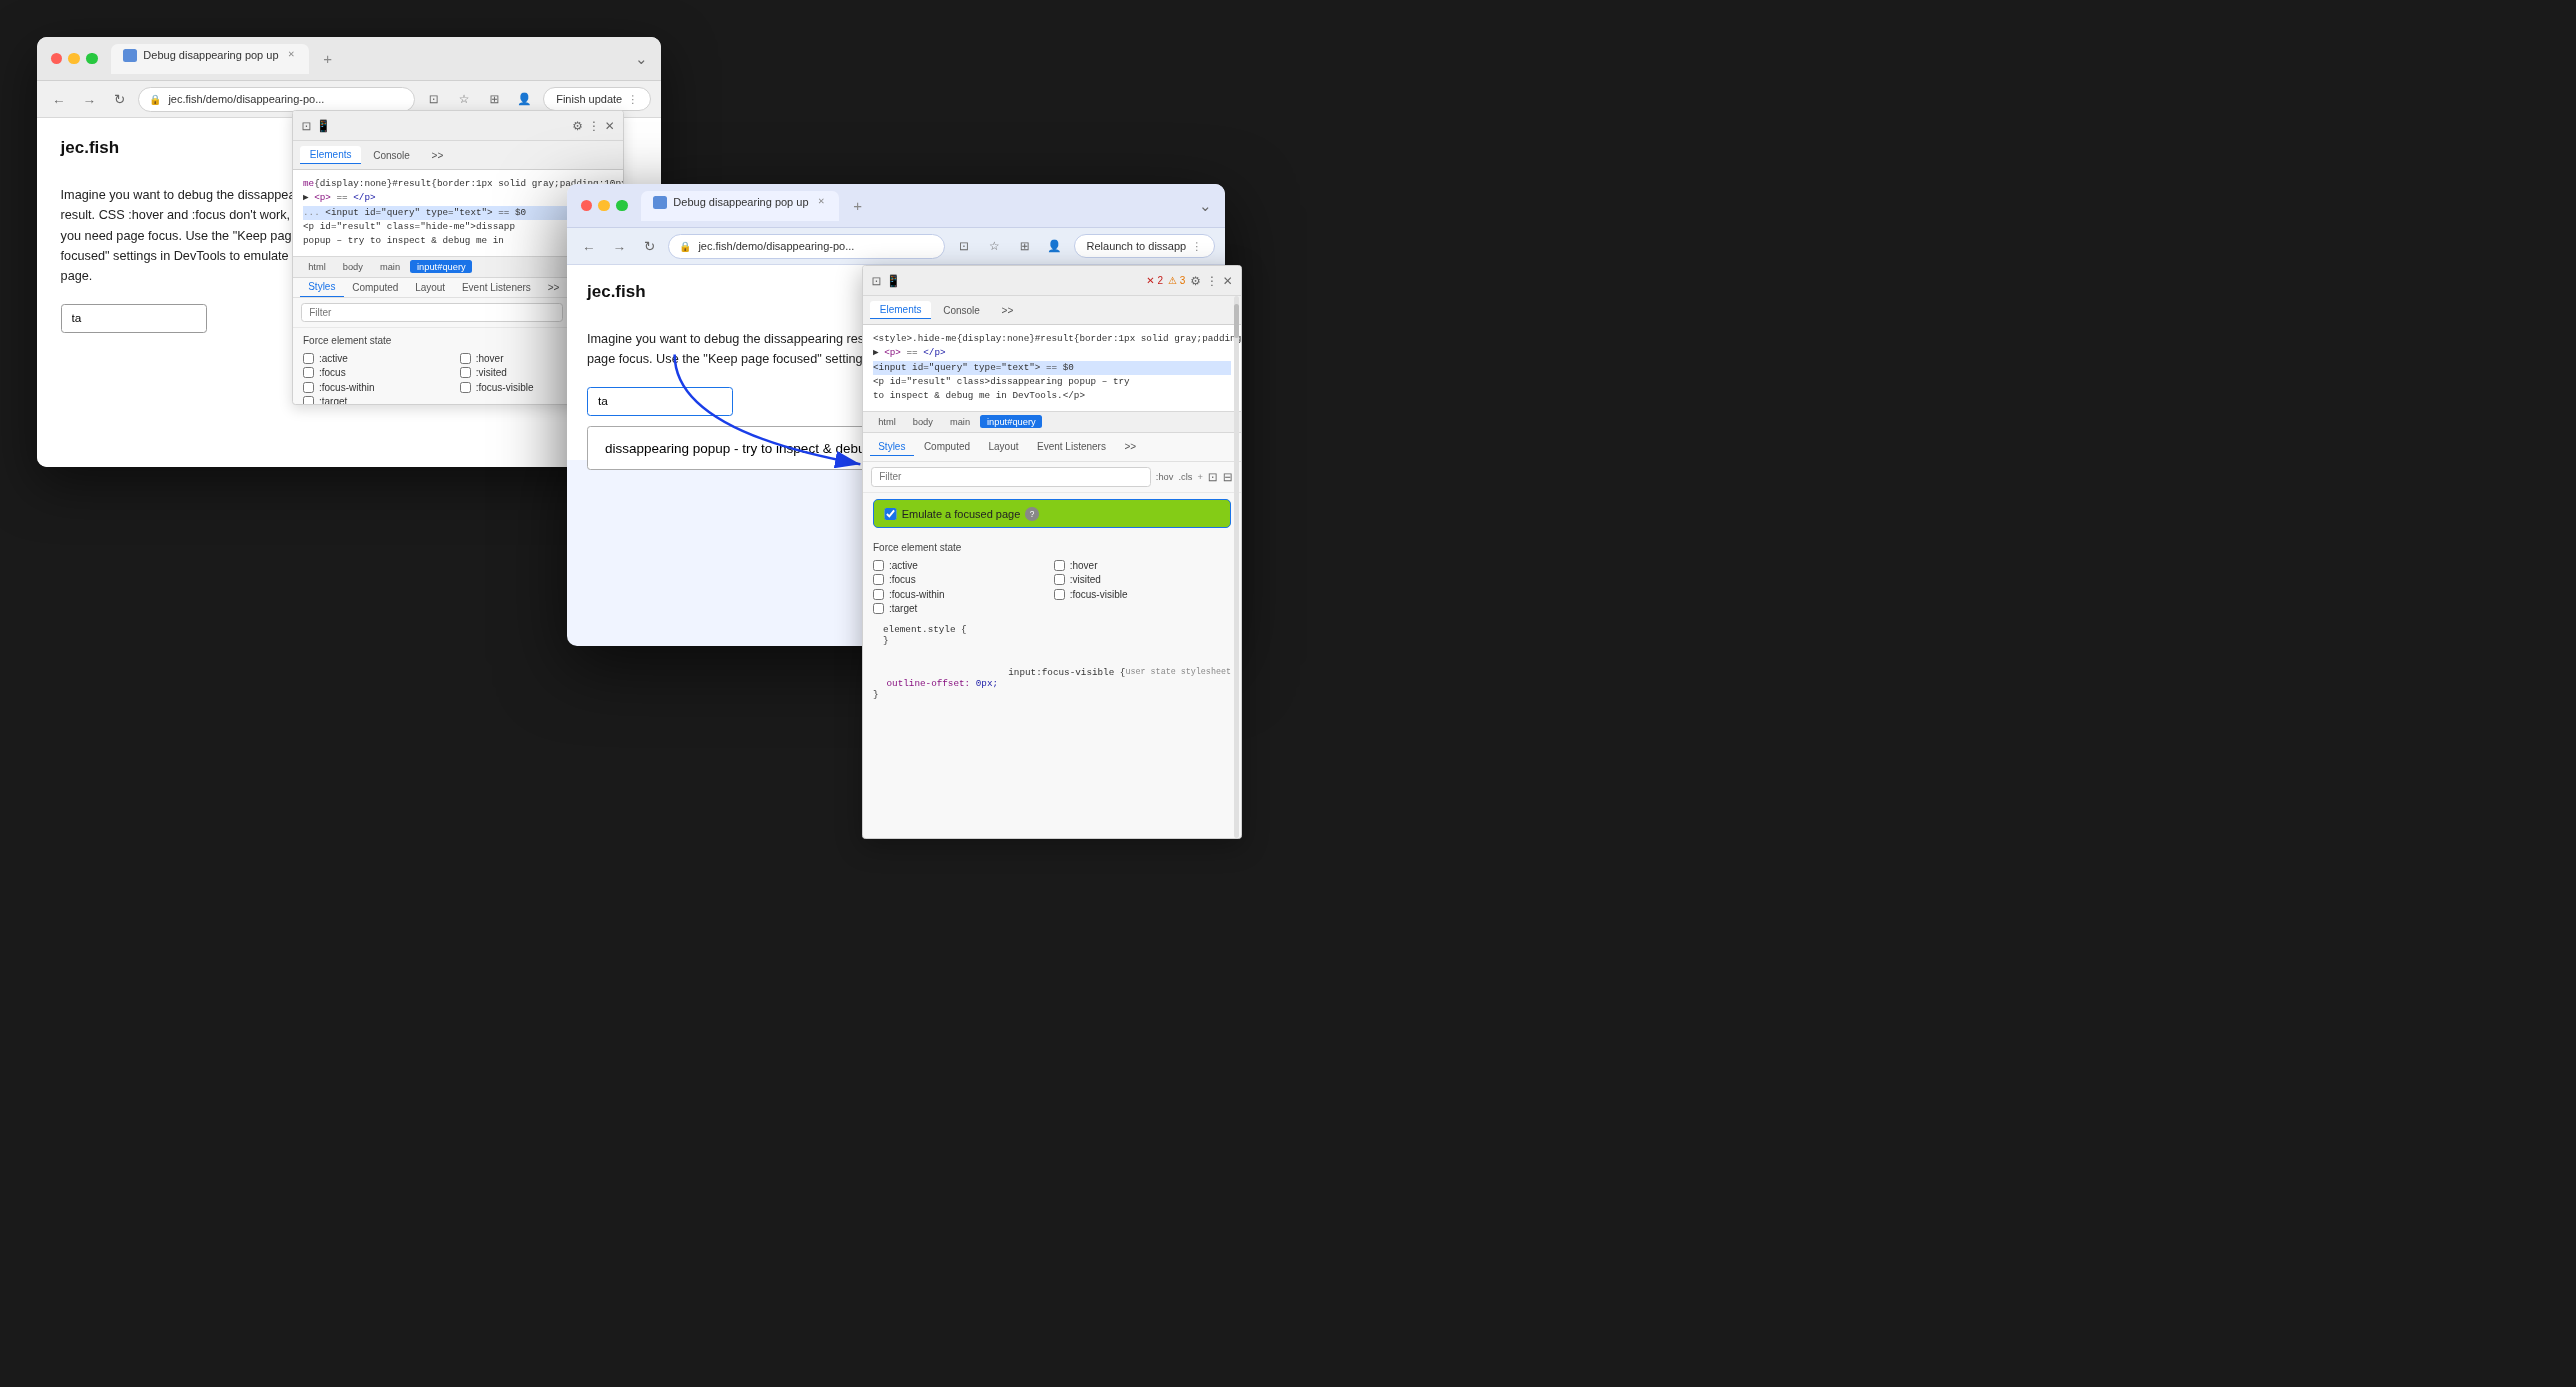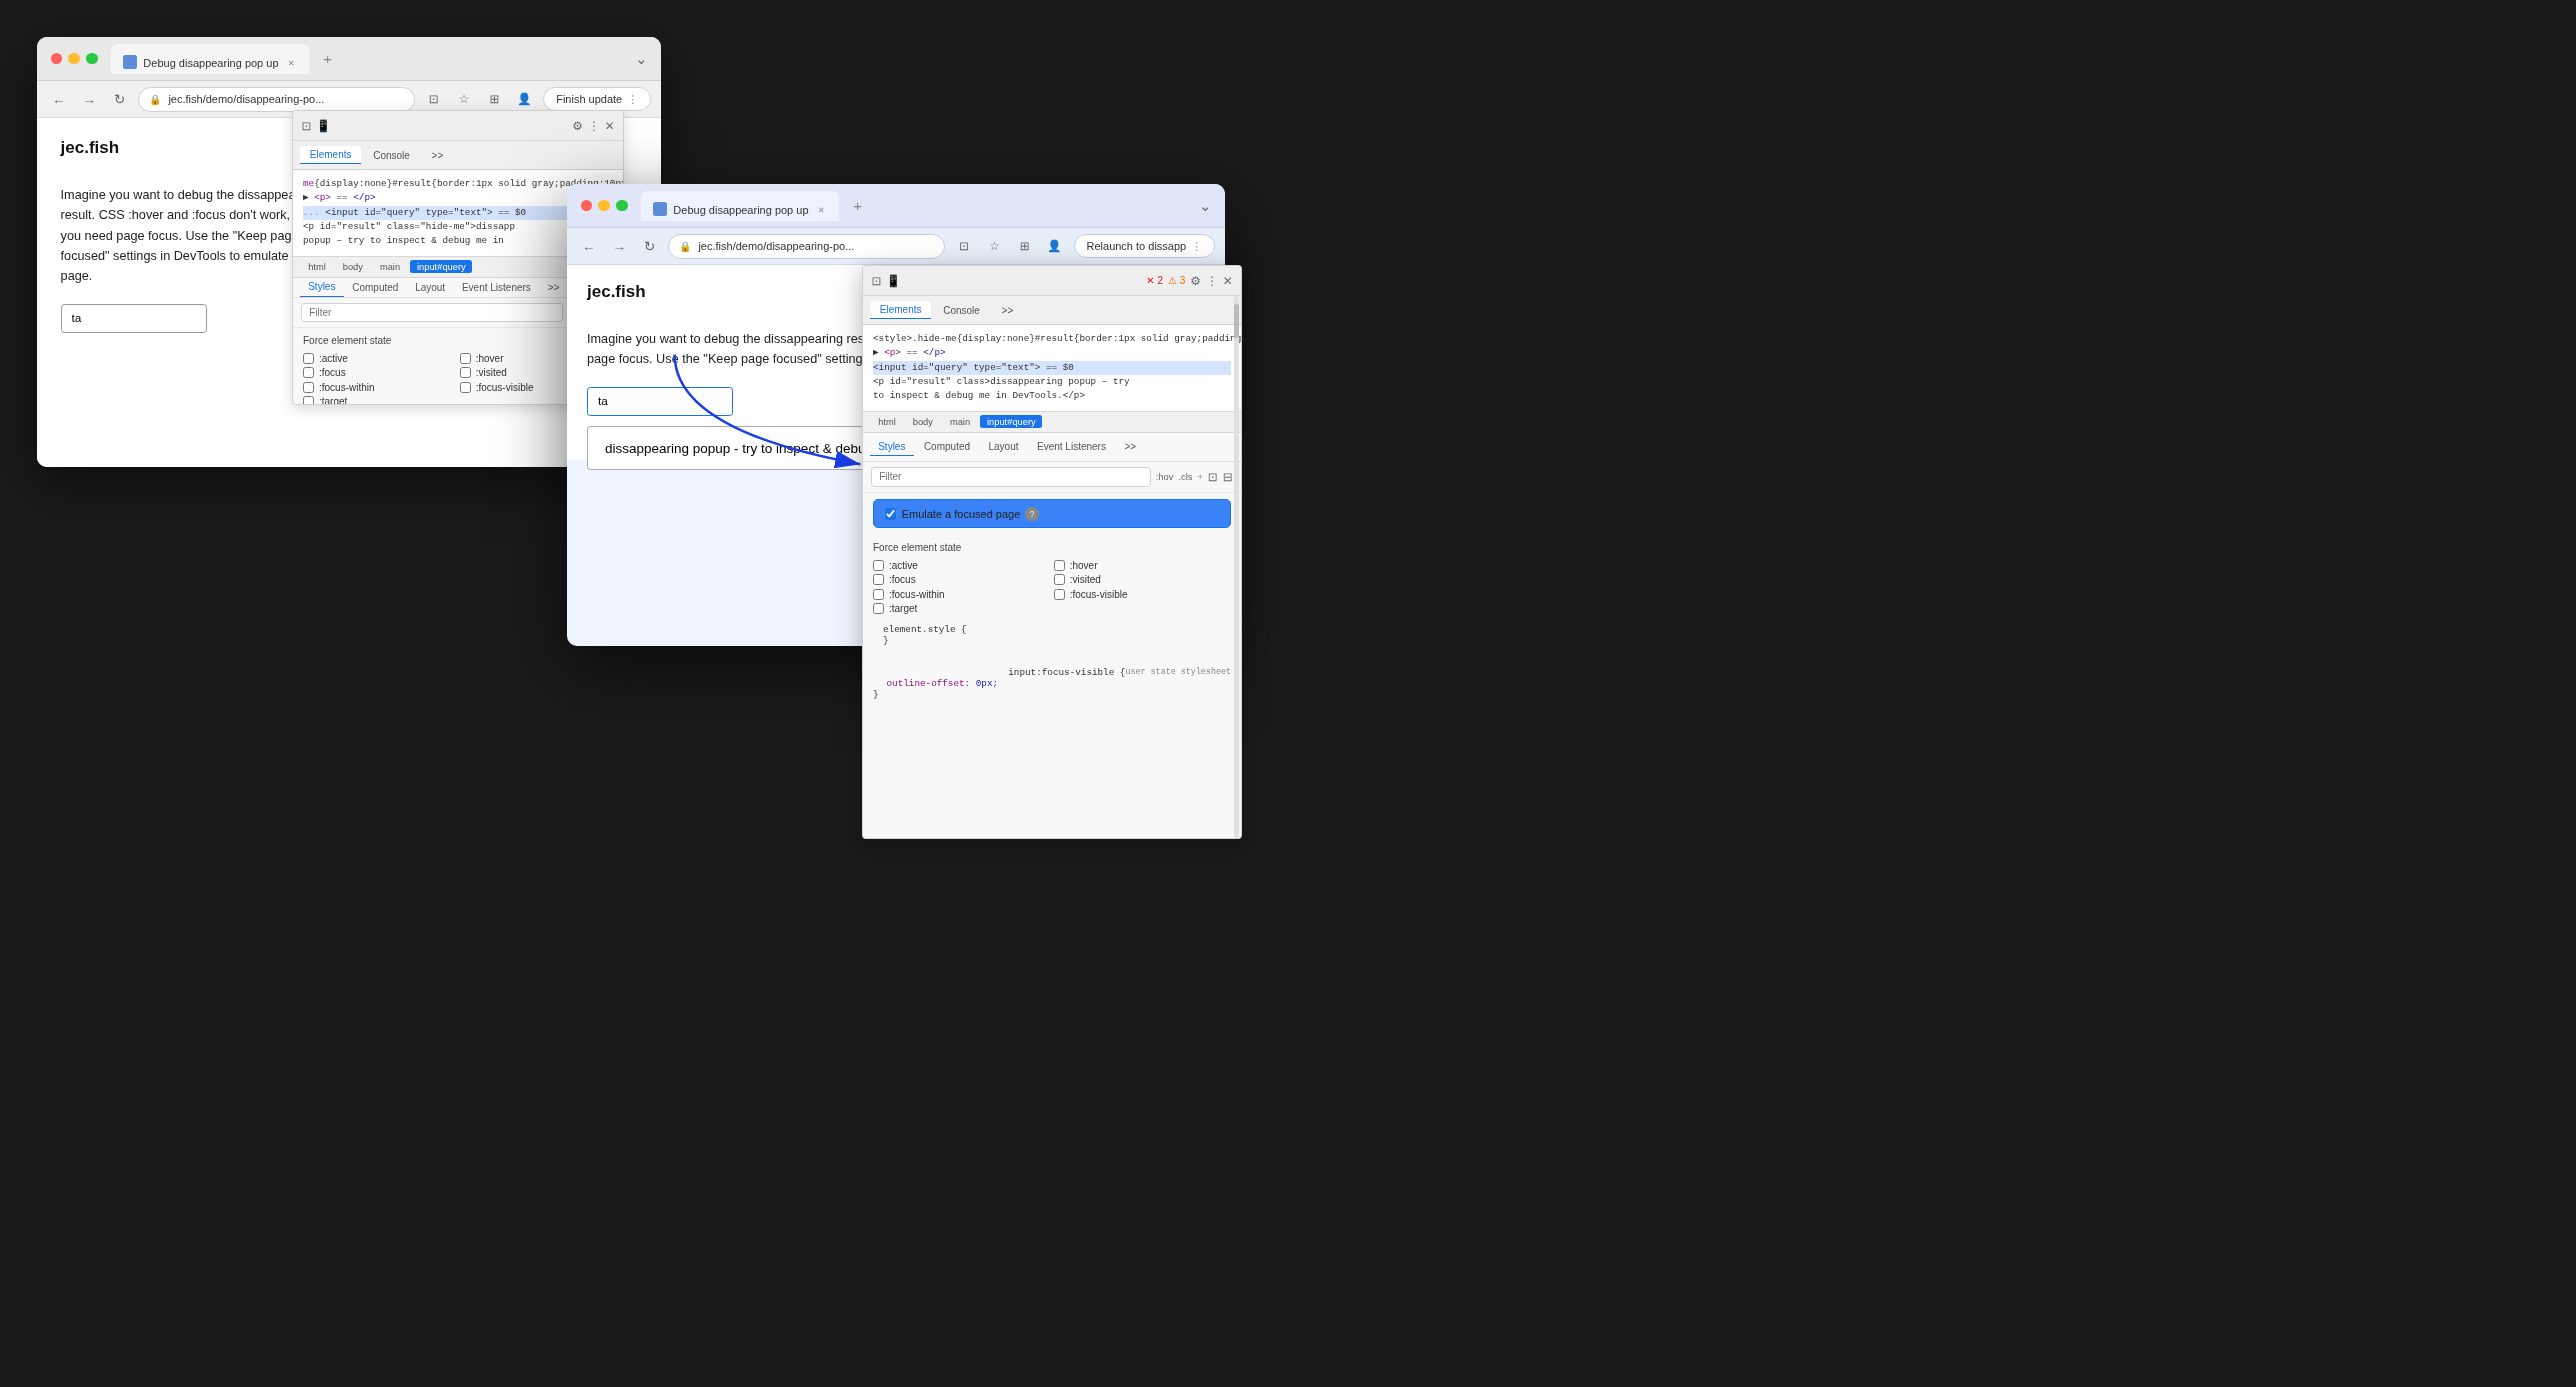--- a/index.html
+++ b/index.html
@@ -44,21 +44,21 @@
     .tl-yellow { width: 11.8px; height: 11.8px; border-radius: 50%; background: #ffbd2e; }
     .tl-green { width: 11.8px; height: 11.8px; border-radius: 50%; background: #28c840; }
 
     .tab-active {
       background: #f5f5f5;
       border-radius: 6.8px 6.8px 0 0;
       padding: 5px 11.8px;
       font-size: 11px;
       color: #333;
       display: flex;
-      align-items: flex-end;
+      align-items: flex-start;
       gap: 6.8px;
       height: 30px;
     }
 
     .tab-favicon {
       width: 13.5px;
       height: 13.5px;
       border-radius: 2.5px;
       background: #5b8dd9;
       display: inline-block;
@@ -472,21 +472,21 @@
     }
 
     .emulate-focused {
       display: flex;
       align-items: center;
       gap: 5px;
       padding: 6.8px 10px;
       border: 1.7px solid #1a73e8;
       border-radius: 5px;
       margin: 6.8px 10px;
-      background: #3b82f6;
+      background: #84cc16;
       font-size: 11px;
       color: #222;
     }
 
     .emulate-focused input[type="checkbox"] {
       width: 12.7px; height: 12.7px;
       accent-color: #1a73e8;
     }
 
     .info-icon {

